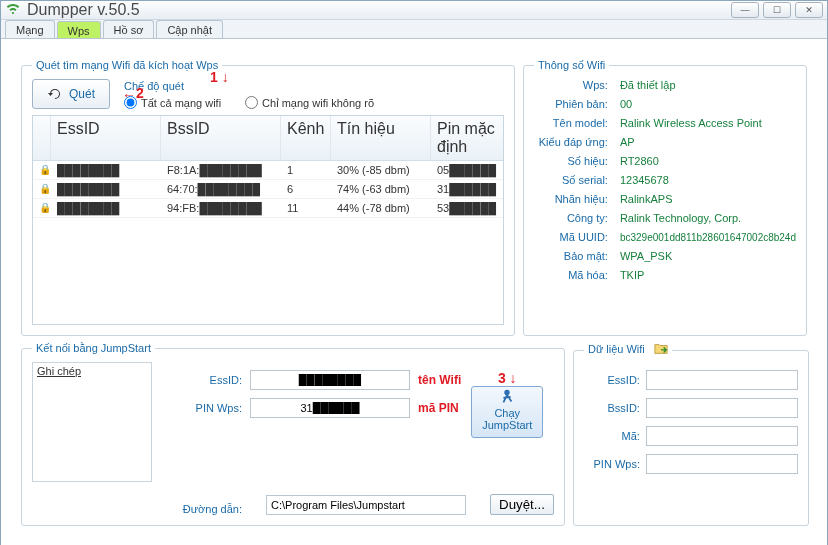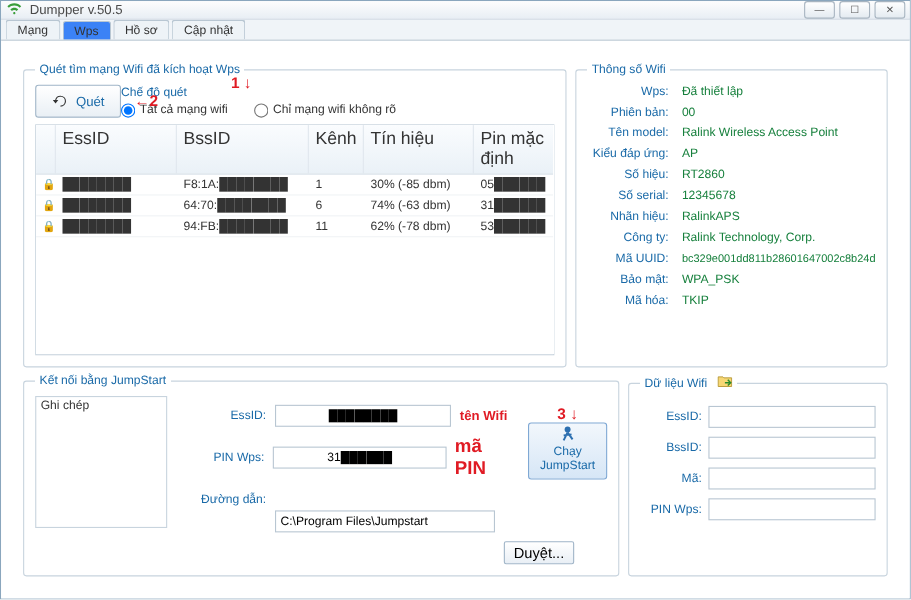--- a/index.html
+++ b/index.html
@@ -1,35 +1,35 @@
 <!DOCTYPE html>
 <html><head>
 <meta charset="utf-8">
 <style>
 * { box-sizing: border-box; margin: 0; padding: 0; }
 body { font-family: "Segoe UI", Tahoma, sans-serif; font-size: 11px; color: #333; background: #fff; width: 828px; height: 545px; overflow: hidden; }
 .window { width: 828px; height: 545px; border: 1px solid #8aa6bd; background: #f0f4f8; display: flex; flex-direction: column; }
 .titlebar { height: 26px; background: linear-gradient(#fdfdfd, #e8eef4); border-bottom: 1px solid #cfd8e0; display: flex; align-items: center; padding: 0 4px; }
 .titlebar .icon { width: 16px; height: 16px; margin-right: 6px; display: flex; align-items: center; justify-content: center; }
-.titlebar .title { flex: 1; font-size: 12px; color: #4a4a4a; }
+.titlebar .title { flex: 1; font-size: 16px; color: #4a4a4a; }
 .winbtns { display: flex; gap: 4px; }
 .winbtn { width: 28px; height: 16px; border: 1px solid #a7b4c0; border-radius: 3px; background: linear-gradient(#fff,#e4ebf1); display: flex; align-items: center; justify-content: center; font-size: 9px; color: #555; cursor: pointer; }
 
 .tabs { display: flex; align-items: flex-end; height: 22px; padding: 0 4px; background: #f0f4f8; }
 .tab { padding: 3px 10px 2px; border: 1px solid #b8c6d2; border-bottom: none; background: #eef3f7; margin-right: 2px; cursor: pointer; font-size: 11px; color: #333; border-radius: 3px 3px 0 0; }
-.tab.active { background: #3b82f6; position: relative; top: 1px; }
+.tab.active { background: #bef264; position: relative; top: 1px; }
 
 .content { flex: 1; background: #fff; border-top: 1px solid #b8c6d2; padding: 20px; display: flex; flex-direction: column; gap: 6px; }
 
 .row1 { display: flex; gap: 8px; }
 fieldset { border: 1px solid #c8d4de; border-radius: 3px; padding: 8px 10px 10px; }
 legend { padding: 0 4px; color: #1a6aa8; font-size: 11px; }
 
 .scanbox { flex: 1; min-width: 0; }
-.scan-top { display: flex; align-items: center; margin-bottom: 6px; }
+.scan-top { display: flex; align-items: flex-end; gap: 14px; margin-bottom: 6px; }
 .scan-btn { display: inline-flex; align-items: center; gap: 6px; padding: 6px 14px; border: 1px solid #9fb4c7; border-radius: 3px; background: linear-gradient(#fff,#e9eff5); color: #1a6aa8; cursor: pointer; font-size: 12px; }
 .scan-btn svg { width: 16px; height: 16px; }
 .mode-col { display: flex; flex-direction: column; gap: 4px; }
 .radios { display: flex; gap: 24px; align-items: center; }
 .radio { display: inline-flex; align-items: center; gap: 4px; cursor: pointer; }
 .radio input { margin: 0; }
 
 .list { border: 1px solid #c8d4de; background: #fff; height: 210px; overflow: auto; }
 .lh { display: grid; grid-template-columns: 18px 110px 120px 50px 100px 100px; background: linear-gradient(#fafcfe,#eaf1f7); border-bottom: 1px solid #d3dde6; font-size: 16px; color: #333; }
 .lh > div { padding: 4px 6px; border-right: 1px solid #e0e7ee; }
@@ -39,26 +39,26 @@
 
 .params { width: 280px; }
 .params-rows { display: flex; flex-direction: column; gap: 7px; }
 .prow { display: flex; align-items: center; gap: 12px; }
 .plabel { width: 74px; text-align: right; color: #1a6aa8; }
 .pval { color: #17803d; }
 
 .row2 { display: flex; gap: 8px; }
 .jumpbox { flex: 1; display: flex; gap: 10px; }
 .notes { border: 1px solid #c8d4de; width: 120px; height: 120px; }
-.notes-head { padding: 2px 4px; color: #333; }
+.notes-head { padding: 2px 4px; color: #333; text-decoration: underline; }
 .jform { flex: 1; display: flex; flex-direction: column; gap: 8px; padding-top: 8px; }
 .frow { display: flex; align-items: center; gap: 8px; }
 .flabel { width: 80px; text-align: right; color: #1a6aa8; }
 .finput { width: 160px; height: 20px; border: 1px solid #b8c6d2; padding: 0 4px; font-size: 11px; text-align: center; }
-.pathrow { display: flex; align-items: flex-start; gap: 8px; margin-top: 4px; }
+.pathrow { display: flex; align-items: flex-end; gap: 24px; margin-top: 4px; }
 .pathinput { width: 200px; height: 20px; border: 1px solid #b8c6d2; padding: 0 4px; font-size: 11px; margin-top: 16px; }
 .browse { padding: 2px 8px; border: 1px solid #9fb4c7; background: linear-gradient(#fff,#e9eff5); border-radius: 2px; cursor: pointer; margin-top: 44px; }
 .runbtn { display: flex; flex-direction: column; align-items: center; justify-content: flex-start; gap: 2px; width: 72px; height: 52px; border: 1px solid #7fa8d4; background: linear-gradient(#f2f7fc,#d6e6f6); border-radius: 3px; cursor: pointer; font-size: 11px; color: #1a6aa8; }
 .runicon { width: 18px; height: 18px; }
 
 .databox { width: 200px; }
 .legend-icon { display: inline-block; vertical-align: middle; margin-left: 6px; }
 .drows { display: flex; flex-direction: column; gap: 8px; margin-top: 4px; }
 .drow { display: flex; align-items: center; gap: 6px; }
 .dlabel { width: 56px; text-align: right; color: #1a6aa8; }
@@ -142,21 +142,21 @@
             <div>64:70:████████</div>
             <div>6</div>
             <div>74% (-63 dbm)</div>
             <div>31██████</div>
           </div>
           <div class="lr">
             <div class="lock">🔒</div>
             <div>████████</div>
             <div>94:FB:████████</div>
             <div>11</div>
-            <div>62% (-78 dbm)</div>
+            <div>44% (-78 dbm)</div>
             <div>53██████</div>
           </div>
         </div>
 
         <span class="anno" style="left:188px; top:-2px;"><span>1</span> <span class="anno-arrow">↓</span></span>
         <span class="anno" style="left:100px; top:14px;"><span class="anno-arrow">←</span><span>2</span></span>
       </fieldset>
 
       <fieldset class="params">
         <legend>Thông số Wifi</legend>
@@ -220,21 +220,21 @@
             <div style="display:flex; align-items:flex-start; gap:10px;">
               <div style="display:flex; flex-direction:column; gap:8px;">
                 <div class="frow">
                   <span class="flabel">EssID:</span>
                   <input class="finput" value="████████" style="">
                   <span class="anno" style="position:static; font-size:12px;">tên Wifi</span>
                 </div>
                 <div class="frow">
                   <span class="flabel">PIN Wps:</span>
                   <input class="finput" value="31██████" style="">
-                  <span class="anno" style="position:static; font-size:17px;">mã PIN</span>
+                  <span class="anno" style="position:static; font-size:12px;">mã PIN</span>
                 </div>
               </div>
               <div style="display:flex; flex-direction:column; align-items:center;">
                 <span class="anno" style="position:static;"><span>3</span> <span class="anno-arrow">↓</span></span>
                 <button class="runbtn">
                   <svg class="runicon" viewBox="0 0 20 20">
                       <circle cx="10" cy="6" r="3" fill="#2c6fb0"></circle>
                       <path d="M10 9l-4 8M10 9l5 7M6 12l8-1" stroke="#2c6fb0" stroke-width="2" fill="none"></path>
                     </svg>
                   <span style="text-align:center; line-height:1.1">Chạy JumpStart</span>

